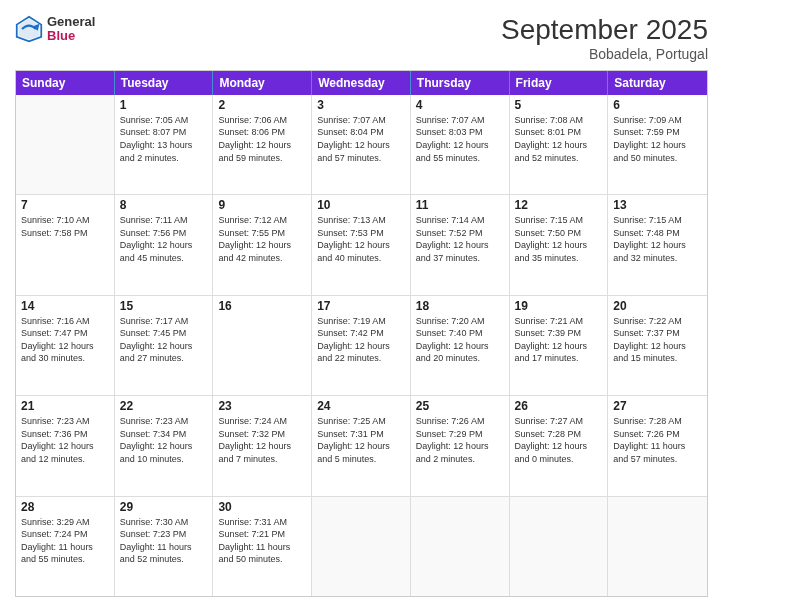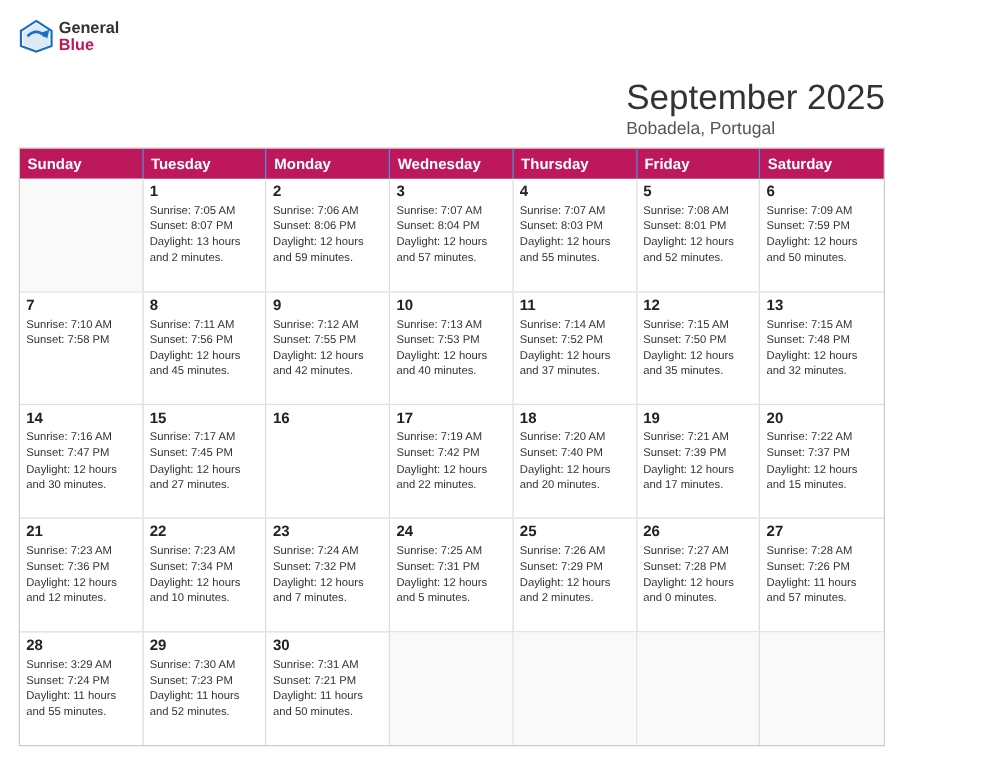--- a/index.html
+++ b/index.html
@@ -36,21 +36,21 @@
       line-height: 1.1;
       color: #333;
     }
     .logo-text span:first-child { color: #333; }
     .logo-text span:last-child { color: #be185d; }
     .logo-icon {
       width: 28px;
       height: 28px;
     }
     .title-block {
-      margin-top: 48px;
+      text-align: right;
     }
     .title-block h1 {
       font-size: 28px;
       font-weight: normal;
       color: #333;
       line-height: 1.1;
     }
     .title-block h2 {
       font-size: 14px;
       font-weight: normal;
@@ -58,21 +58,21 @@
     }
     .calendar {
       flex: 1;
       display: flex;
       flex-direction: column;
       border: 1px solid #ccc;
     }
     .cal-header {
       display: grid;
       grid-template-columns: repeat(7, 1fr);
-      background: #be185d;
+      background: #6d28d9;
     }
     .cal-header-cell {
       color: #fff;
       font-size: 12px;
       font-weight: bold;
       padding: 5px 6px;
       text-align: left;
       border-right: 1px solid #4a8dd5;
     }
     .cal-header-cell:last-child { border-right: none; }

